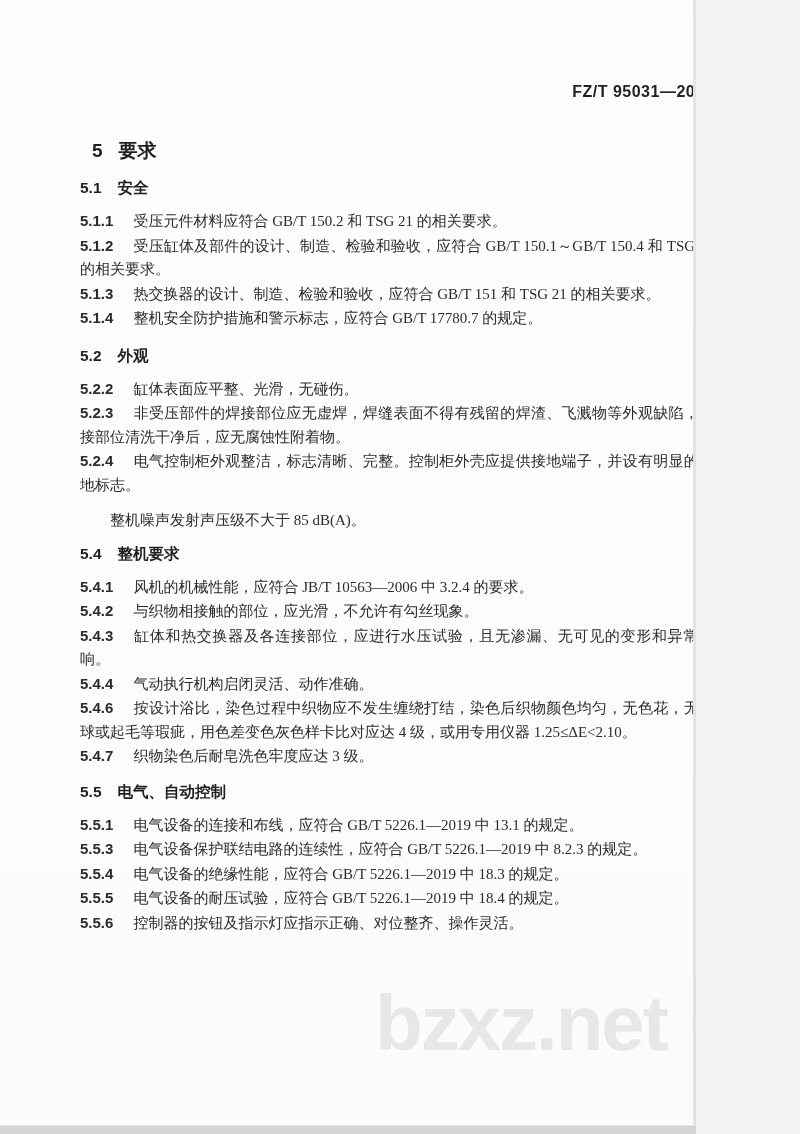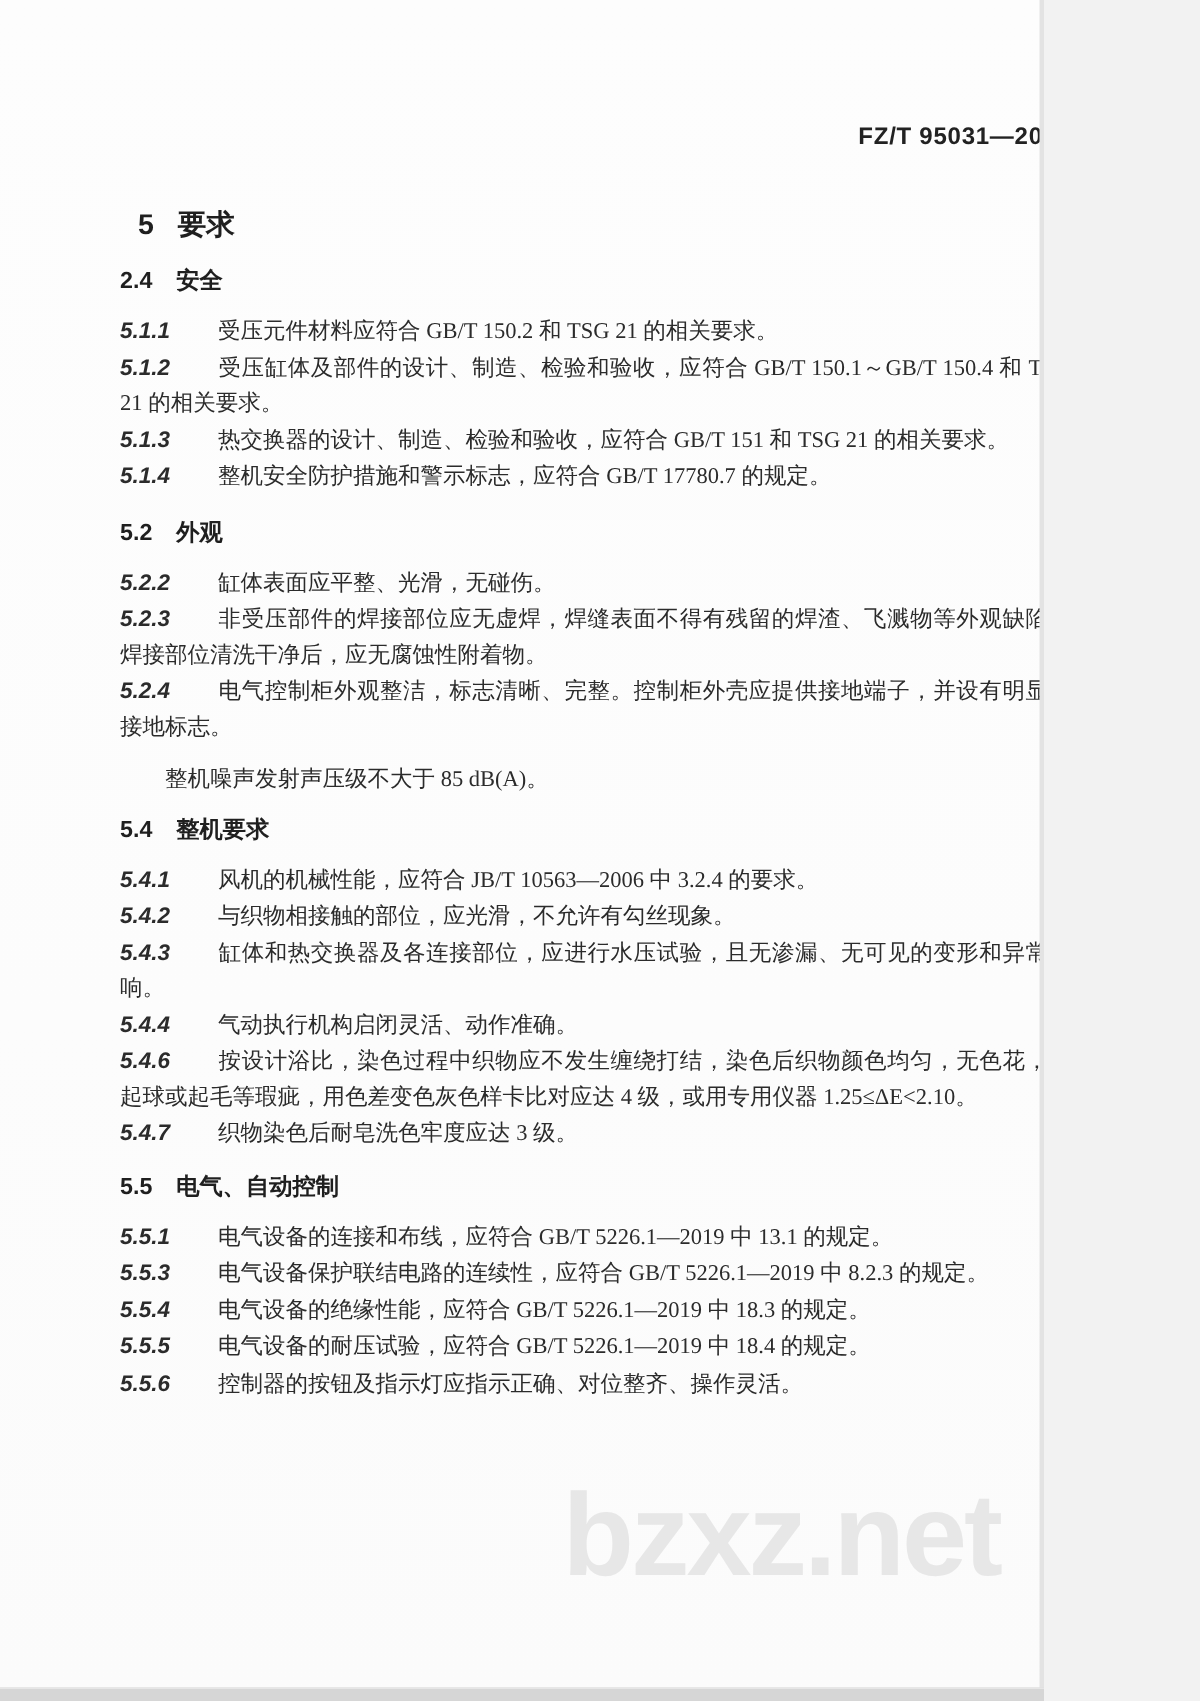--- a/index.html
+++ b/index.html
@@ -64,23 +64,22 @@
   p.clause {
     margin:0;
     font-size:15px;
     line-height:23.5px;
     text-align:justify;
     color:#2b2b2b;
   }
   p.clause .cnum {
     font-family:"Liberation Sans","DejaVu Sans",sans-serif;
     font-weight:bold;
-    margin-right:32px;
+    margin-right:20px;
     white-space:nowrap;
-    font-style:italic;
   }
   p.plain {
     margin:0;
     font-size:15px;
     line-height:23.5px;
     text-indent:2em;
     color:#2b2b2b;
   }
   .watermark {
     position:absolute;
@@ -108,21 +107,21 @@
 
 <div class="page">
 
   <div class="content">
 
     <div class="doc-num">FZ/T 95031—2021</div>
 
     <h2 class="chapter"><span class="hnum">5</span><span>要求</span></h2>
 
     <div class="sec-block m-51">
-      <h3 class="sec"><span class="hnum">2.4</span><span>安全</span></h3>
+      <h3 class="sec"><span class="hnum">5.1</span><span>安全</span></h3>
       <div class="clauses">
         <p class="clause"><span class="cnum">5.1.1</span><span>受压元件材料应符合 GB/T 150.2 和 TSG 21 的相关要求。</span></p>
         <p class="clause"><span class="cnum">5.1.2</span><span>受压缸体及部件的设计、制造、检验和验收，应符合 GB/T 150.1～GB/T 150.4 和 TSG 21 的相关要求。</span></p>
         <p class="clause"><span class="cnum">5.1.3</span><span>热交换器的设计、制造、检验和验收，应符合 GB/T 151 和 TSG 21 的相关要求。</span></p>
         <p class="clause"><span class="cnum">5.1.4</span><span>整机安全防护措施和警示标志，应符合 GB/T 17780.7 的规定。</span></p>
       </div>
     </div>
 
     <div class="sec-block m-52">
       <h3 class="sec"><span class="hnum">5.2</span><span>外观</span></h3>

